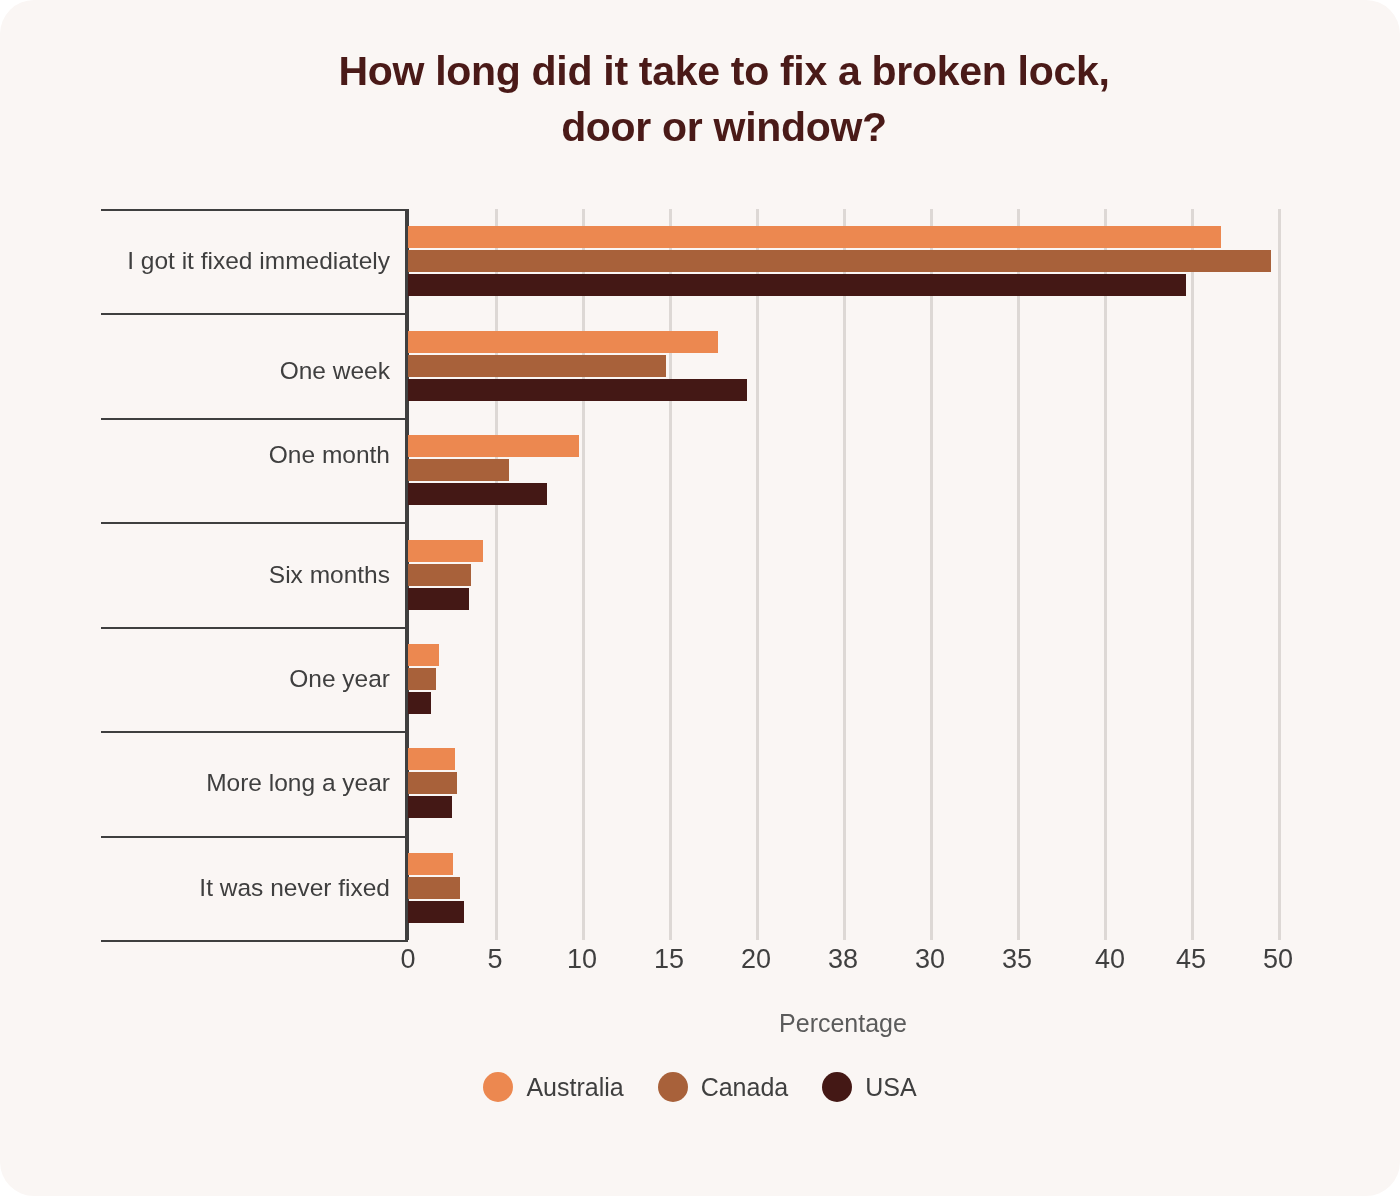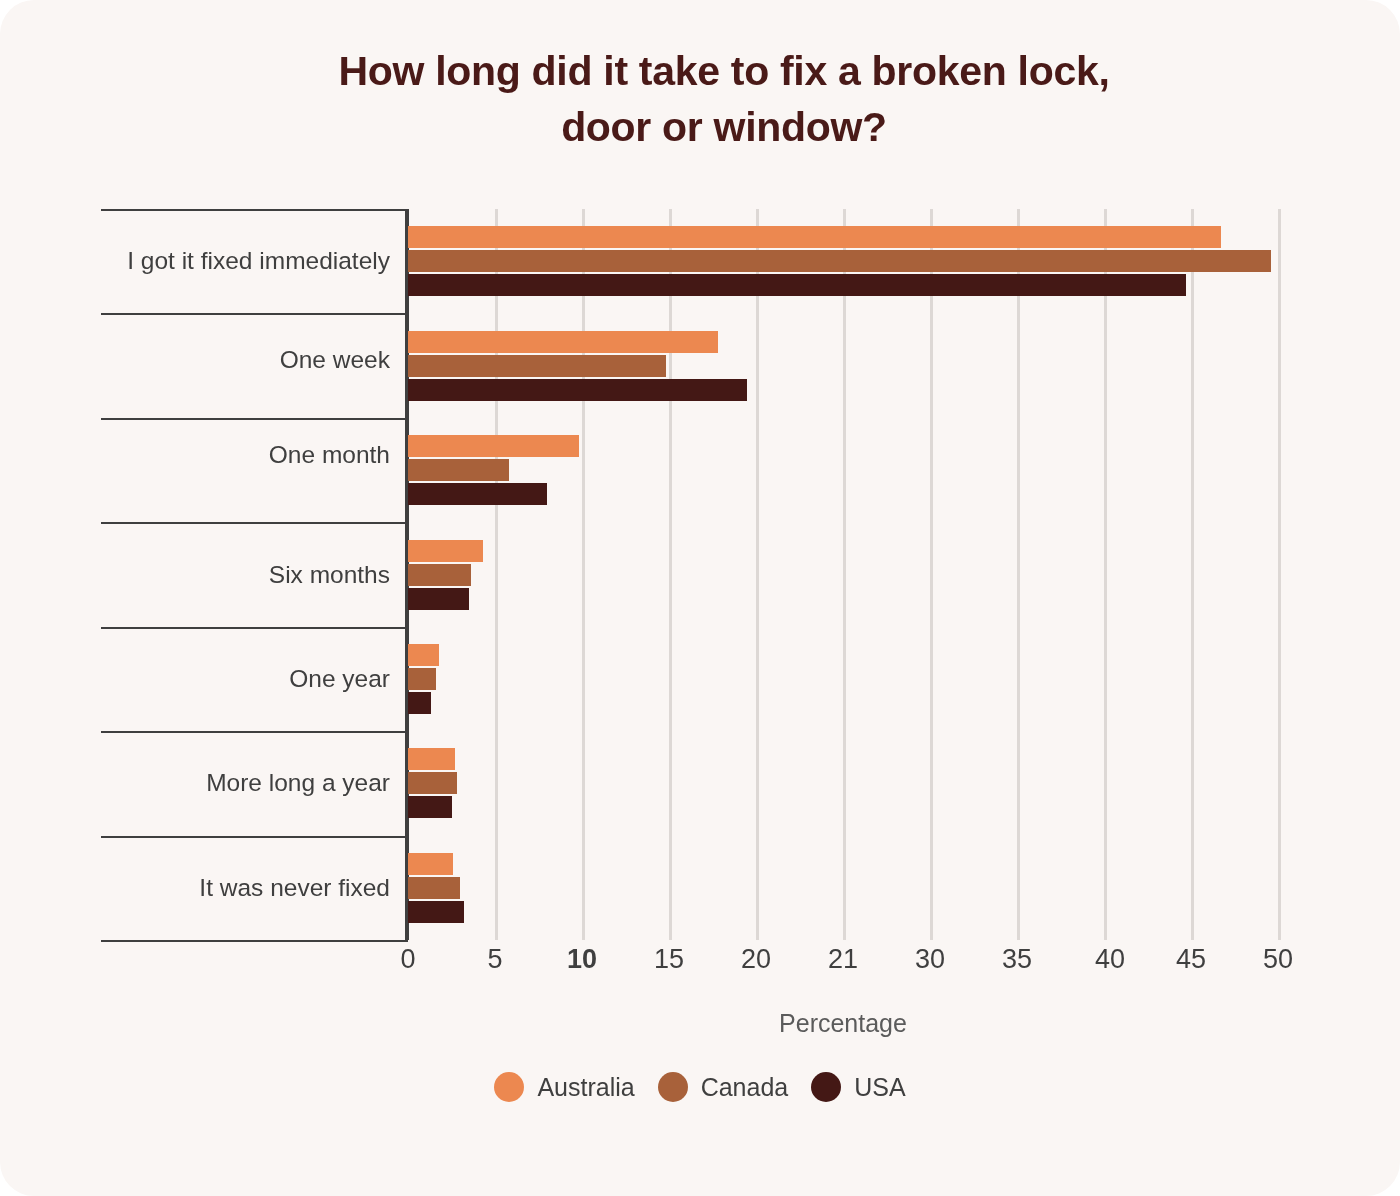--- a/index.html
+++ b/index.html
@@ -96,21 +96,21 @@
   }
 
   
   #legend {
     position: absolute;
     left: 0; top: 1072px;
     width: 1400px;
     display: flex;
     justify-content: center;
     align-items: center;
-    gap: 23px;
+    gap: 34px;
   }
   .legend-item {
     display: flex;
     align-items: center;
     gap: 13px;
   }
   .legend-dot {
     width: 30px; height: 30px;
     border-radius: 50%;
     display: block;
@@ -172,34 +172,34 @@
       <div class="cat-rule" style="top: 313.429px;"></div>
       <div class="cat-rule" style="top: 417.857px;"></div>
       <div class="cat-rule" style="top: 522.286px;"></div>
       <div class="cat-rule" style="top: 626.714px;"></div>
       <div class="cat-rule" style="top: 731.143px;"></div>
       <div class="cat-rule" style="top: 835.571px;"></div>
       <div class="cat-rule" style="top: 940px;"></div>
     </div>
   <div id="cat-labels">
       <div class="cat-label" style="top: 261.214px;">I got it fixed immediately</div>
-      <div class="cat-label" style="top: 360px;">One week</div>
+      <div class="cat-label" style="top: 371px;">One week</div>
       <div class="cat-label" style="top: 455px;">One month</div>
       <div class="cat-label" style="top: 574.5px;">Six months</div>
       <div class="cat-label" style="top: 678.929px;">One year</div>
       <div class="cat-label" style="top: 783.357px;">More long a year</div>
       <div class="cat-label" style="top: 887.786px;">It was never fixed</div>
     </div>
   <div id="xticks">
       <div class="xtick" style="left: 408px;">0</div>
       <div class="xtick" style="left: 495px;">5</div>
-      <div class="xtick" style="left: 582px; font-weight: bold;">10</div>
+      <div class="xtick" style="left: 582px;">10</div>
       <div class="xtick" style="left: 669px;">15</div>
       <div class="xtick" style="left: 756px; text-align: center;">20</div>
-      <div class="xtick" style="left: 843px;">21</div>
+      <div class="xtick" style="left: 843px;">38</div>
       <div class="xtick" style="left: 930px;">30</div>
       <div class="xtick" style="left: 1017px;">35</div>
       <div class="xtick" style="left: 1104px; margin-left: 6px;">40</div>
       <div class="xtick" style="left: 1191px;">45</div>
       <div class="xtick" style="left: 1278px;">50</div>
     </div>
 
   <div id="xlabel">Percentage</div>
 
   <div id="legend">

